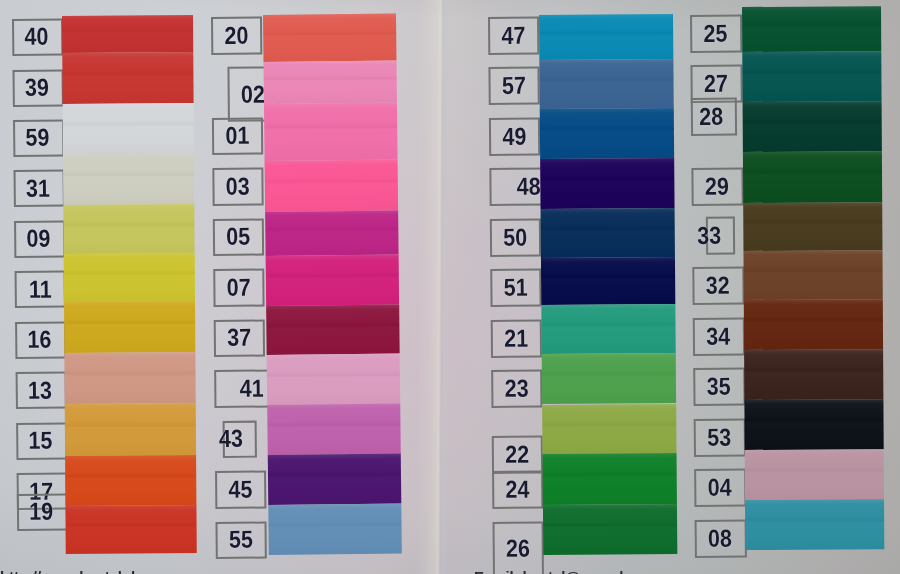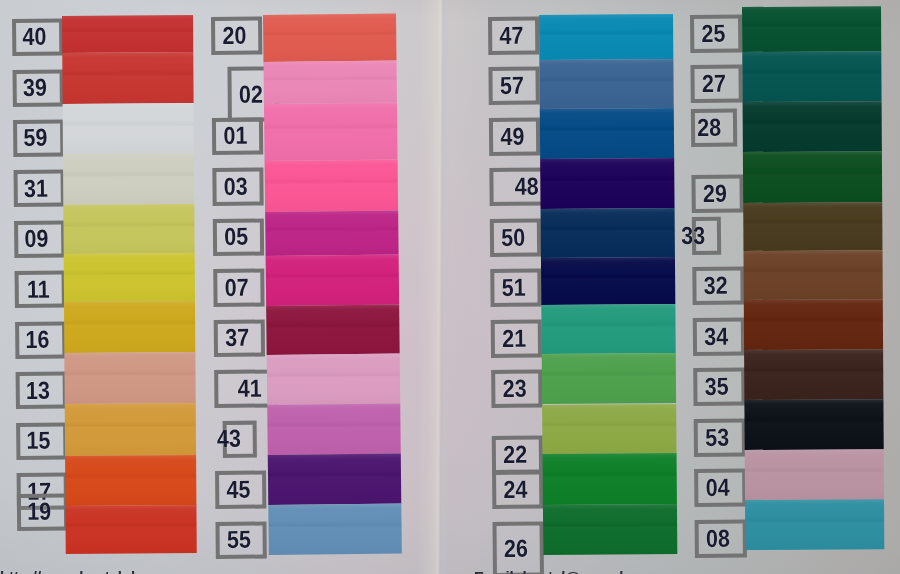--- a/index.html
+++ b/index.html
@@ -12,21 +12,21 @@
   .crease{position:absolute;top:0;height:574px;pointer-events:none;}
   .labels{position:absolute;transform-origin:0 0;}
   .strip{position:absolute;transform-origin:0 0;}
   .swatch{position:absolute;overflow:hidden;}
   .swatch::after{content:"";position:absolute;left:0;right:0;top:0;bottom:0;
      background:linear-gradient(180.35deg, rgba(255,255,255,0.14) 0%, rgba(255,255,255,0.09) 3%,
        rgba(255,255,255,0.035) 10%, rgba(255,255,255,0.012) 34%,
        rgba(0,0,0,0.022) 40%, rgba(0,0,0,0.030) 42.5%, rgba(255,255,255,0.018) 46%,
        rgba(255,255,255,0.008) 72%, rgba(0,0,0,0.022) 100%);}
   .label-box{position:absolute;box-sizing:border-box;
-             background:rgba(255,255,255,0.03);border:4px solid #737373;
+             background:rgba(255,255,255,0.03);border:2px solid #737373;
              display:flex;align-items:center;justify-content:flex-end;
              padding-right:12px;}
   .label-text{font-size:24.5px;font-weight:bold;color:#191b30;
               display:inline-block;transform:scaleX(0.88);transform-origin:100% 50%;
               letter-spacing:0px;line-height:1;
               text-shadow:0 0 1px rgba(255,255,255,.9);}
   .footer-text{position:absolute;font-size:15px;color:#2a2b39;
                white-space:nowrap;font-weight:bold;letter-spacing:-0.1px;}
 </style>
 </head>
@@ -193,27 +193,27 @@
     <div class="swatch" style="left: 0px; top: 439px; width: 133.6px; height: 51.4px; background: rgb(13, 127, 40);"></div>
     <div class="swatch" style="left: 0px; top: 490.4px; width: 133.6px; height: 49.6px; background: rgb(13, 108, 43);"></div>
   </div>
   <div class="labels" style="left:690.40px;top:14.50px;width:51.5px;height:543px;transform:rotate(-0.52deg)">
     <div class="label-box" style="left:0;top:0.0px;width:51.5px;height:37.9px">
         <span class="label-text">25</span>
       </div>
     <div class="label-box" style="left:0;top:50.4px;width:51.5px;height:37.9px">
         <span class="label-text">27</span>
       </div>
-    <div class="label-box" style="left:0;top:94px;width:46px;height:37.9px">
+    <div class="label-box" style="left:0;top:83px;width:46px;height:37.9px">
         <span class="label-text">28</span>
       </div>
-    <div class="label-box" style="left:0;top:160px;width:51.5px;height:37.9px">
+    <div class="label-box" style="left:0;top:153px;width:51.5px;height:37.9px">
         <span class="label-text">29</span>
       </div>
-    <div class="label-box" style="left:0;top:201.9px;width:29px;height:37.9px">
+    <div class="label-box" style="left:14px;top:201.9px;width:29px;height:37.9px">
         <span class="label-text">33</span>
       </div>
     <div class="label-box" style="left:0;top:252.4px;width:51.5px;height:37.9px">
         <span class="label-text">32</span>
       </div>
     <div class="label-box" style="left:0;top:302.9px;width:51.5px;height:37.9px">
         <span class="label-text">34</span>
       </div>
     <div class="label-box" style="left:0;top:353.4px;width:51.5px;height:37.9px">
         <span class="label-text">35</span>

